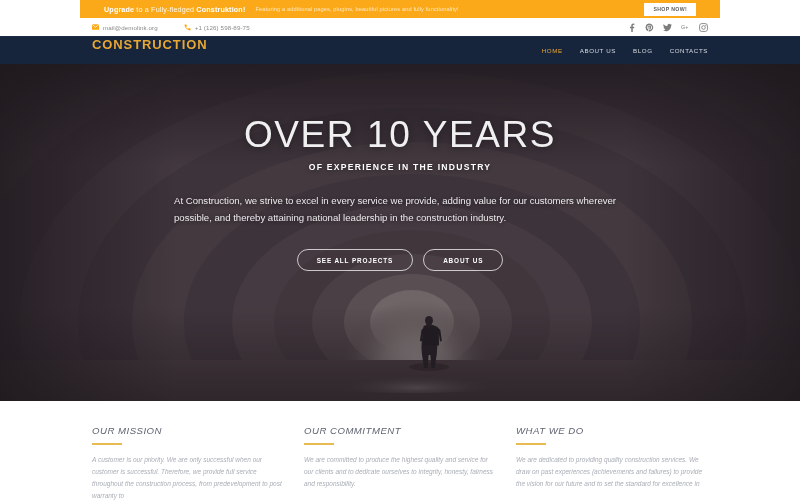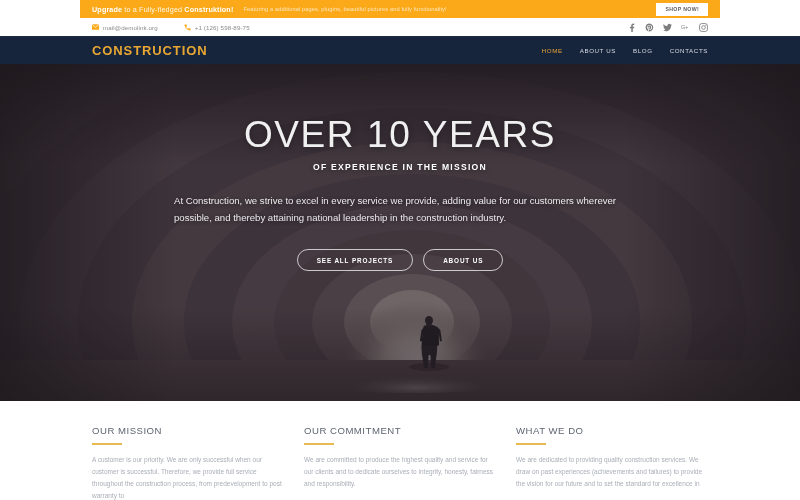--- a/index.html
+++ b/index.html
@@ -17,21 +17,21 @@
     background: #ffffff;
     display: flex;
     justify-content: center;
     align-items: stretch;
   }
   .promo-inner {
     width: 640px;
     background: #fba919;
     display: flex;
     align-items: center;
-    padding: 0 12px;
+    padding: 0 24px;
     gap: 10px;
   }
   .promo-main {
     font-size: 7.2px;
     color: #ffffff;
     letter-spacing: .15px;
     white-space: nowrap;
   }
   .promo-main b { font-weight: bold; color: #ffffff; }
   .promo-main .dim { color: #fff6e4; font-weight: normal; }
@@ -97,21 +97,20 @@
     background: #16243c;
     display: flex;
     justify-content: center;
     align-items: center;
     border-top: 1px solid #1d2c46;
   }
   .nav-inner {
     width: 640px;
     height: 100%;
     display: flex;
-    align-items: center;
     padding: 0 12px;
   }
   .brand {
     font-size: 13px;
     font-weight: bold;
     color: #e8a733;
     letter-spacing: .9px;
     cursor: pointer;
   }
   .nav-links { display: flex; align-items: center; gap: 17px; }
@@ -187,20 +186,21 @@
     background: #ffffff;
     height: 99px;
     display: flex;
     justify-content: center;
   }
   .features-inner {
     width: 640px;
     display: flex;
     gap: 20px;
     padding: 24px 12px 0 12px;
+    font-style: italic;
   }
   .feat { flex: 1; }
   .feat-title {
     font-size: 9.6px;
     color: #5e6470;
     letter-spacing: .5px;
     font-weight: normal;
   }
   .feat-rule {
     width: 30px; height: 2px;
@@ -351,21 +351,21 @@
       </g>
 
       <rect width="800" height="337" fill="url(#vign)"></rect>
       <rect width="800" height="337" fill="url(#vignv)"></rect>
       <rect width="800" height="337" fill="#2c2229" opacity=".30"></rect>
     </svg>
   </div>
 
   <div class="hero-content">
     <div class="hero-title">OVER 10 YEARS</div>
-    <div class="hero-sub">OF EXPERIENCE IN THE MISSION</div>
+    <div class="hero-sub">OF EXPERIENCE IN THE INDUSTRY</div>
     <div class="hero-text">At Construction, we strive to excel in every service we provide, adding value for our customers wherever possible, and thereby attaining national leadership in the construction industry.</div>
     <div class="hero-btns">
       <button class="hero-btn">SEE ALL PROJECTS</button>
       <button class="hero-btn">ABOUT US</button>
     </div>
   </div>
 </div>
 
 <div class="features">
   <div class="features-inner">

